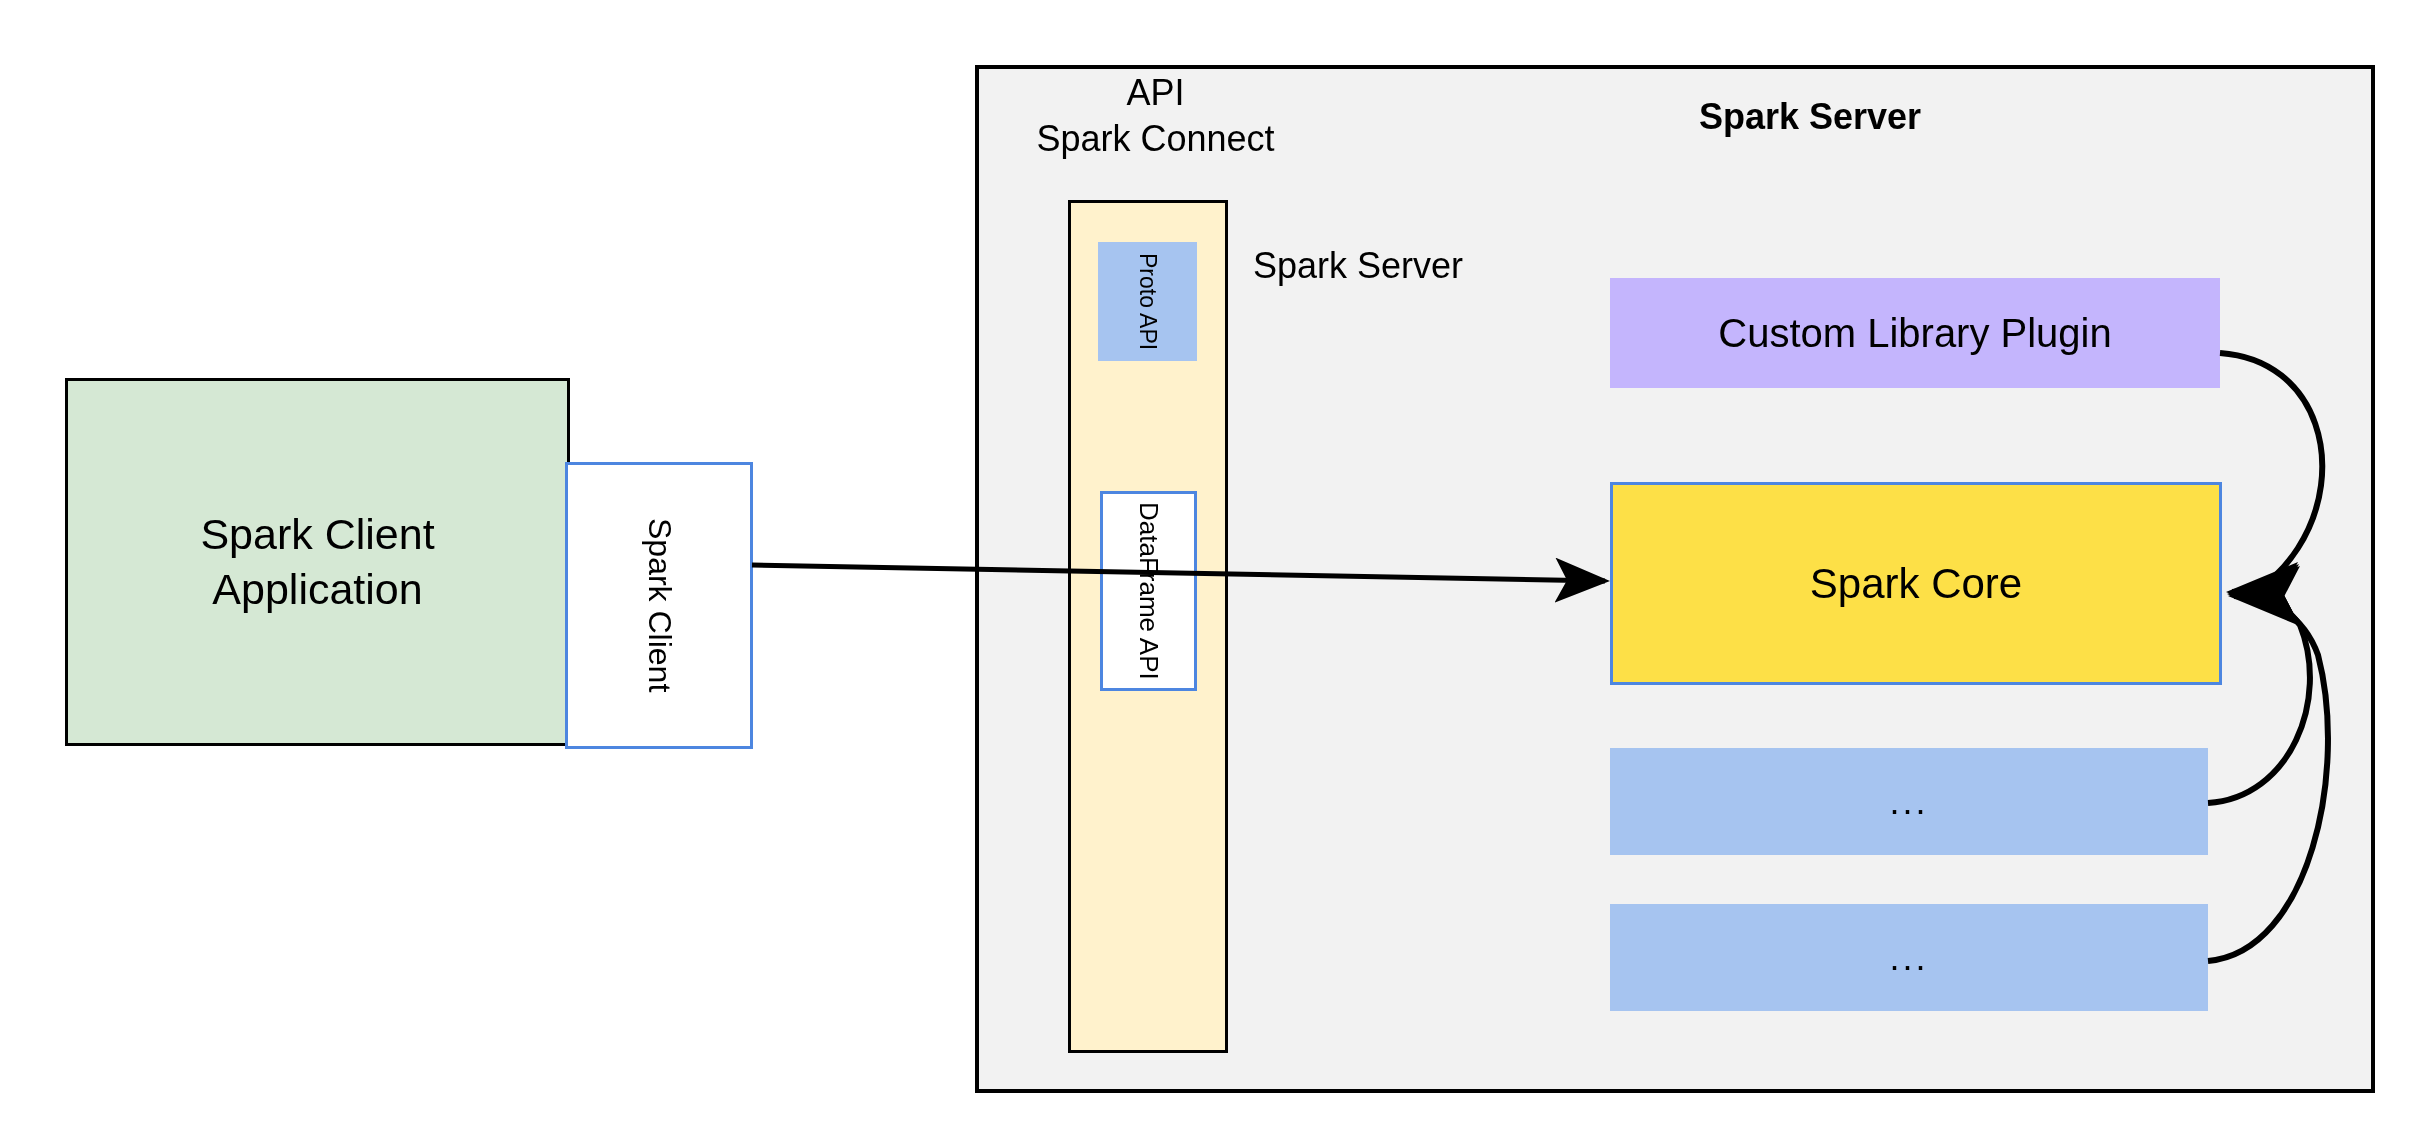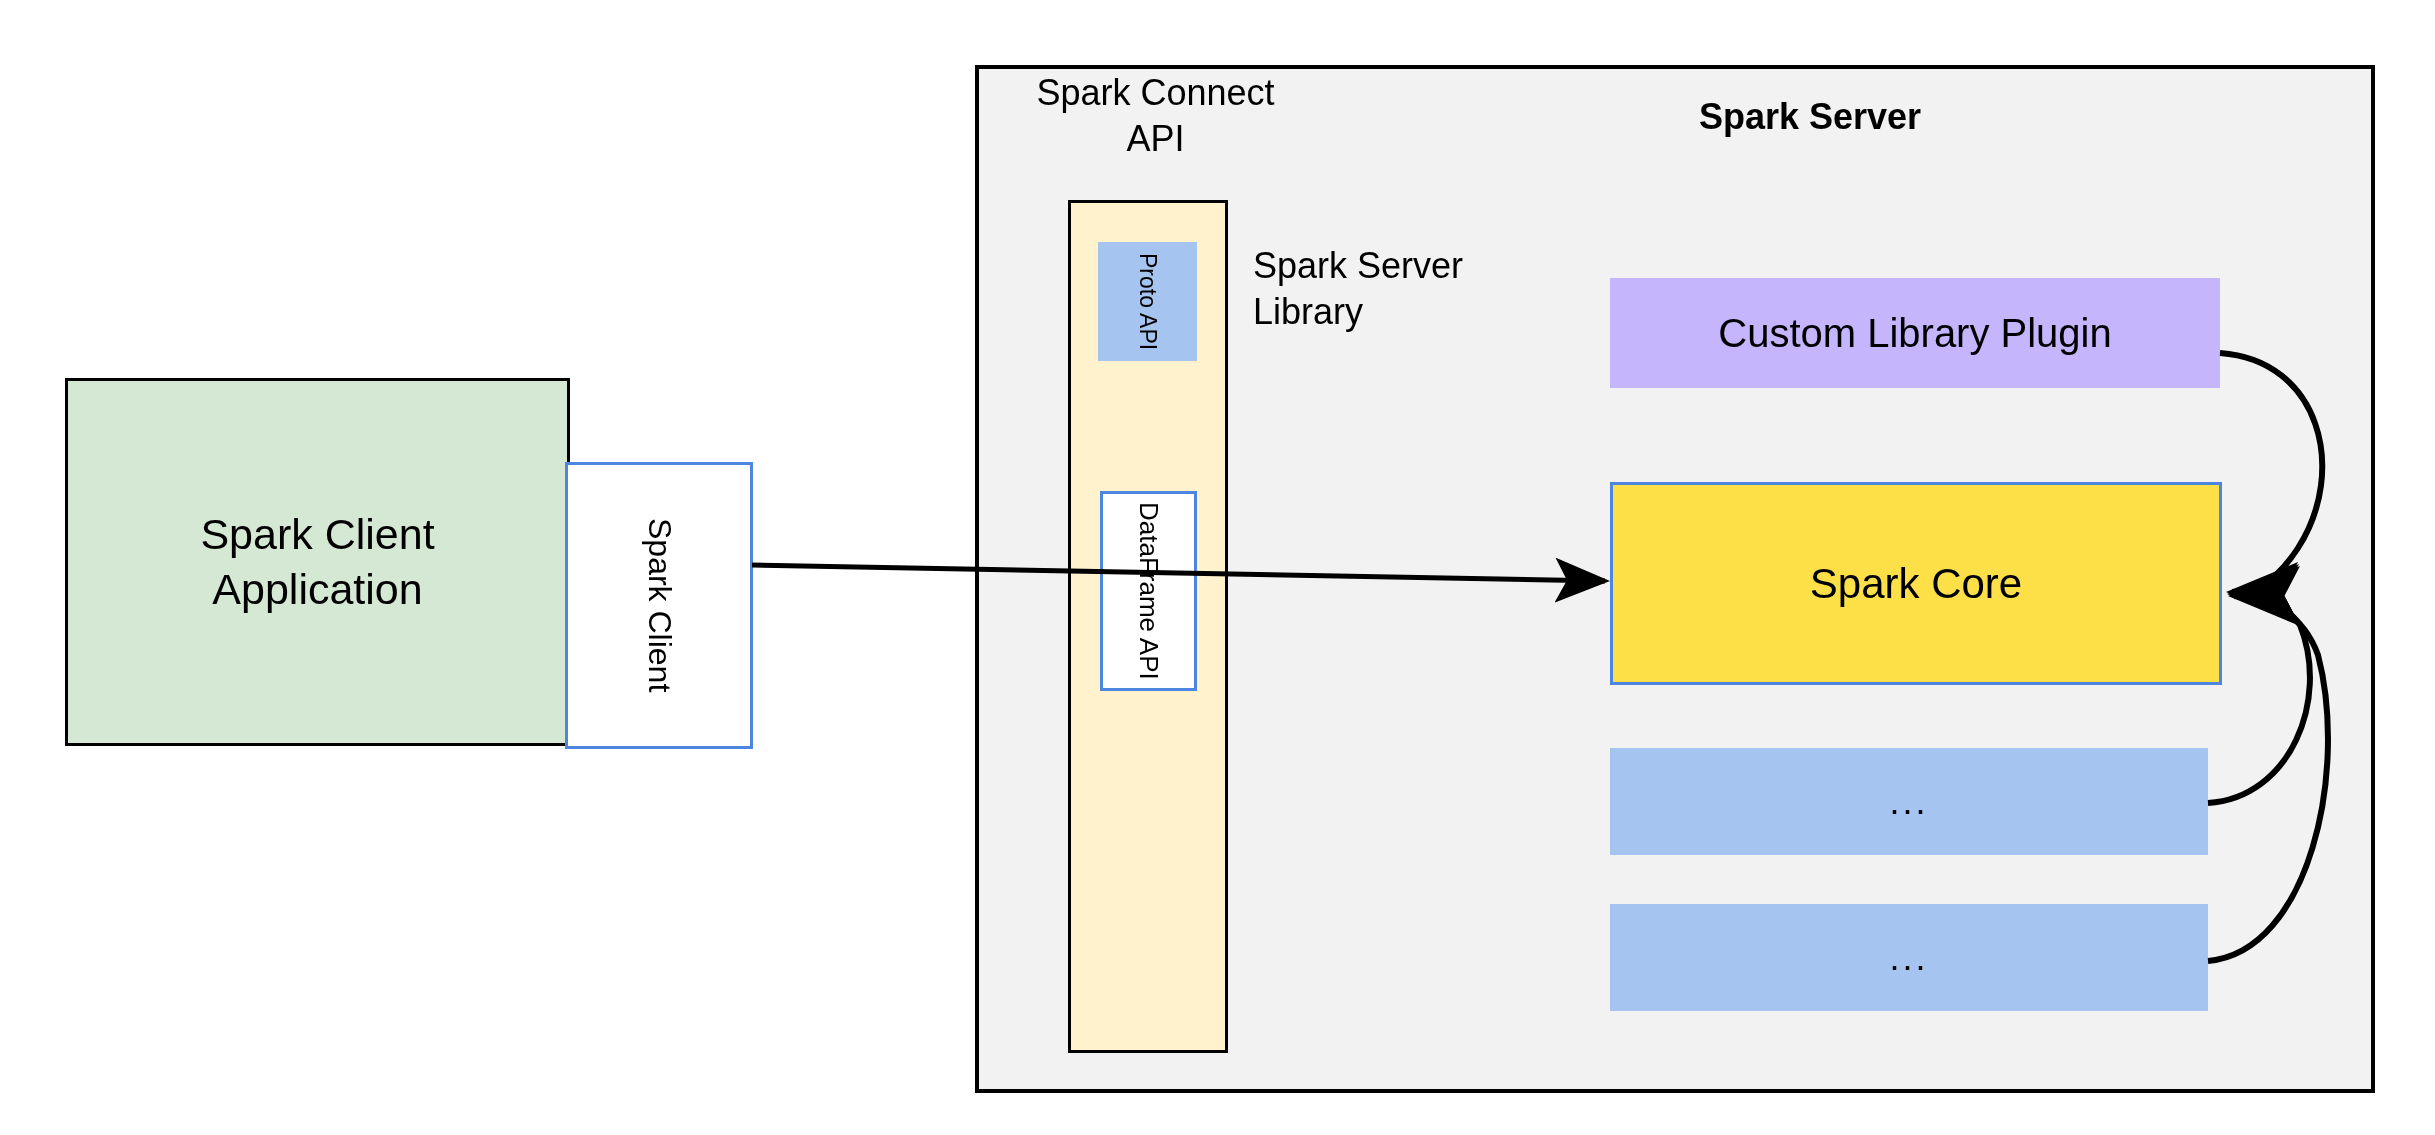--- a/index.html
+++ b/index.html
@@ -228,29 +228,28 @@
       <div>Application</div>
     </div>
   </div>
 
 
   <div class="box" id="spark-client">
     <span class="vtext">Spark Client</span>
   </div>
 
   <div id="connect-api-label">
+    <div>API</div>
     <div>Spark Connect</div>
-    <div>API</div>
   </div>
 
   <div id="server-title">Spark Server</div>
 
   <div id="server-library-label">
     <div>Spark Server</div>
-    <div>Library</div>
   </div>
 
   <div class="box" id="connect-column"></div>
 
   <div class="box" id="proto-api">
     <span class="vtext">Proto API</span>
   </div>
 
   <div class="box" id="dataframe-api">
     <span class="vtext">DataFrame API</span>

